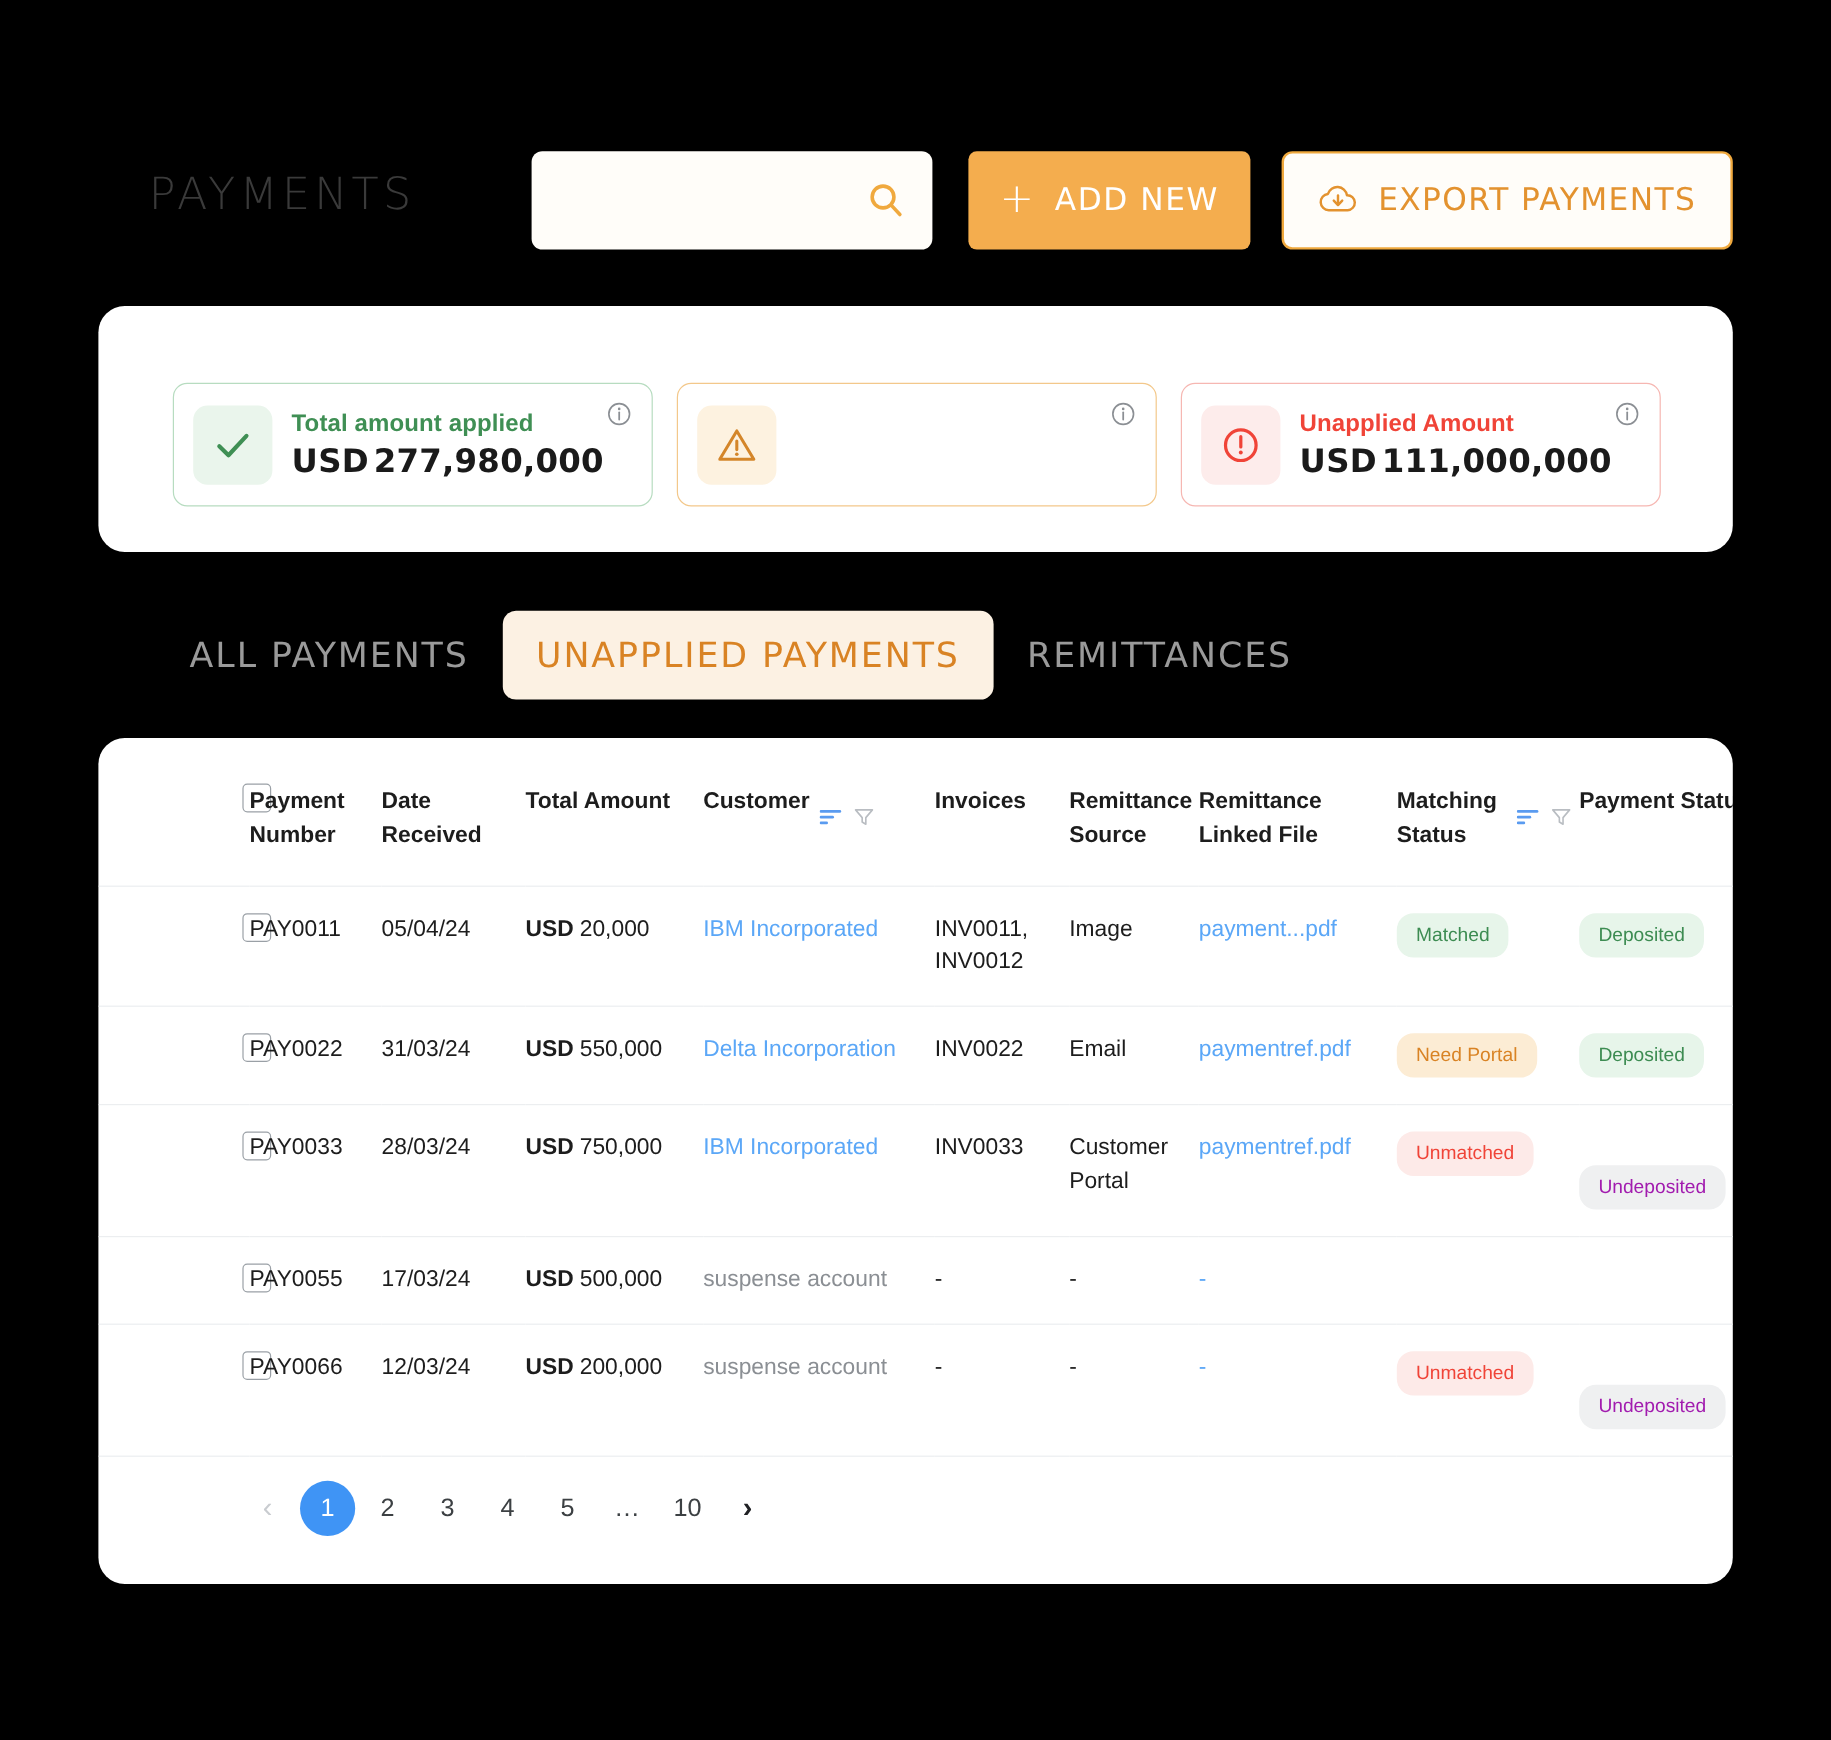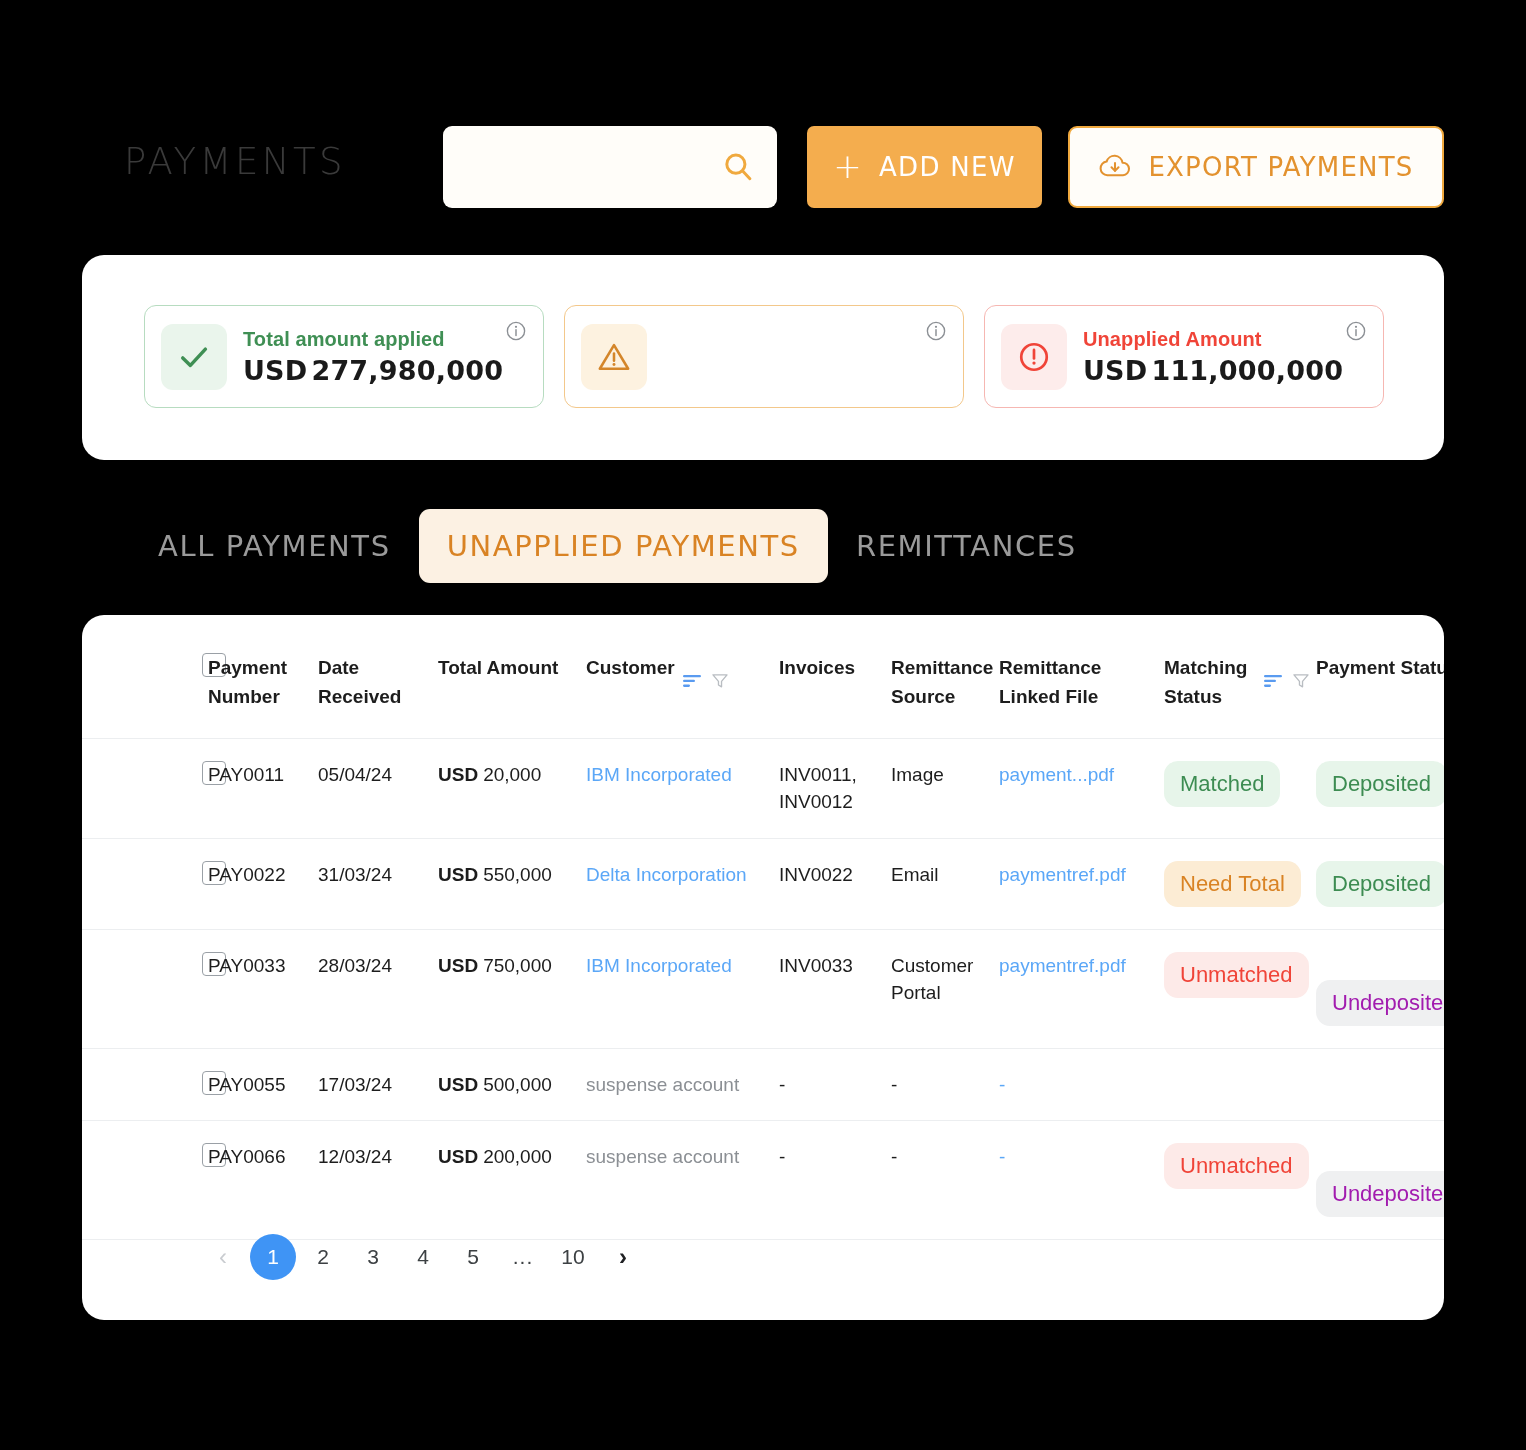--- a/index.html
+++ b/index.html
@@ -106,21 +106,21 @@
     position: absolute;
     left: 82px; top: 255px;
     width: 1362px; height: 205px;
     background: #ffffff;
     border-radius: 22px;
     box-shadow: 0 4px 16px rgba(0,0,0,0.07);
   }
 
   .cards-row {
     position: absolute;
-    left: 62px; top: 50px;
+    left: 62px; top: 64px;
     width: 1240px; height: 76px;
     display: flex;
     gap: 20px;
     border-radius: 25px;
   }
 
   .stat-card {
     width: 400px; height: 103px;
     border-radius: 12px;
     background: #ffffff;
@@ -275,21 +275,21 @@
 
   .amount .cur { font-weight: 700; margin-right: 5px; }
   .link { color: #5ba7f7; cursor: pointer; }
   .muted { color: #8b8f94; }
   .dash-link { color: #5ba7f7; }
 
   .badge {
     display: inline-block;
     padding: 7px 16px;
     border-radius: 14px;
-    font-size: 22px;
+    font-size: 16px;
     font-weight: 400;
     white-space: nowrap;
     font-family: "Liberation Sans", sans-serif;
   }
   .badge.green  { background: #e7f5ea; color: #3d8c52; }
   .badge.orange { background: #fcecd4; color: #d98324; }
   .badge.red    { background: #fdeae8; color: #f04438; }
   .badge.gray   { background: #eff0f1; color: #a21caf; margin-top: 28px; }
 
   
@@ -510,21 +510,21 @@
      </td>
      <td class="col-cust">
        <span class="link">Delta Incorporation</span>
      </td>
      <td class="col-inv">INV0022</td>
      <td class="col-rsrc">Email</td>
      <td class="col-rfile">
        <span class="link">paymentref.pdf</span>
      </td>
      <td class="col-match">
-       <span class="badge orange">Need Total</span>
+       <span class="badge orange">Need Portal</span>
      </td>
      <td class="col-pstat">
        <span class="badge green">Deposited</span>
      </td>
         </tr>
         <tr class="row">
           <td class="col-check">
        <span class="cbx"></span>
      </td>
      <td class="col-paynum">PAY0033</td>

